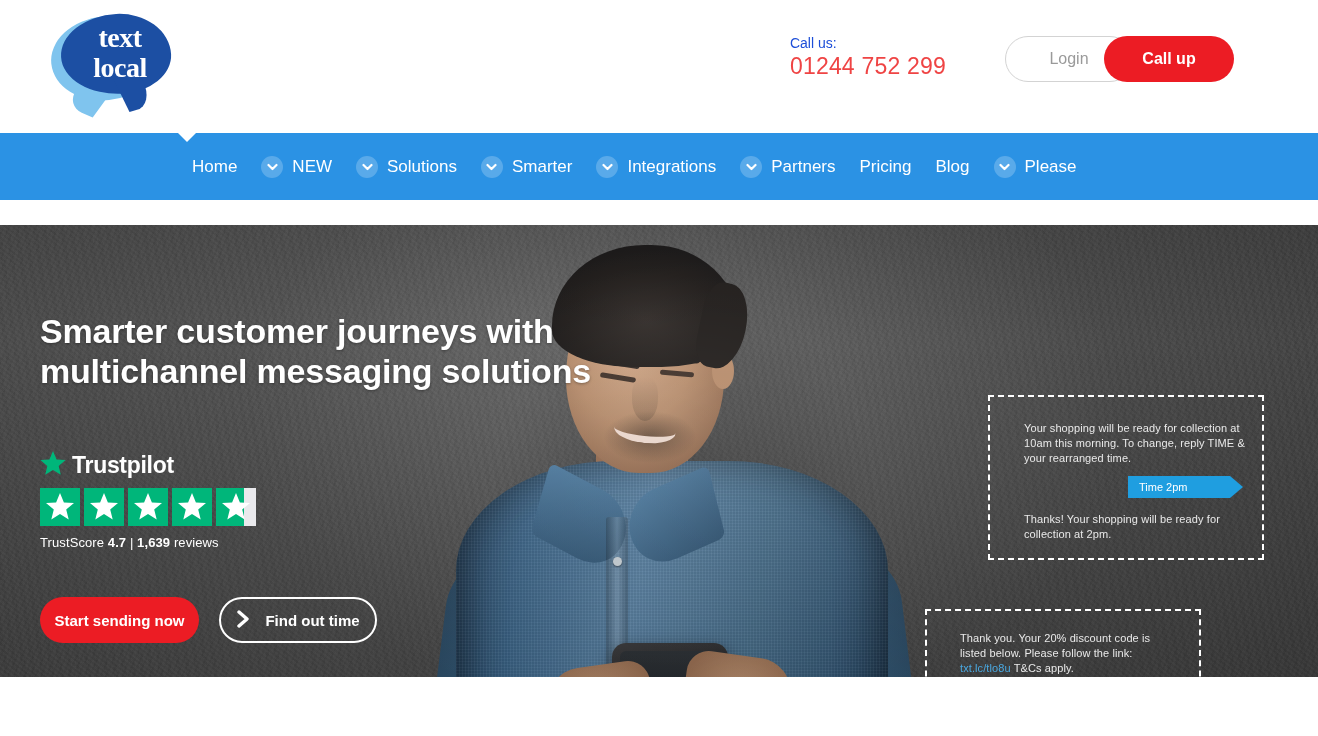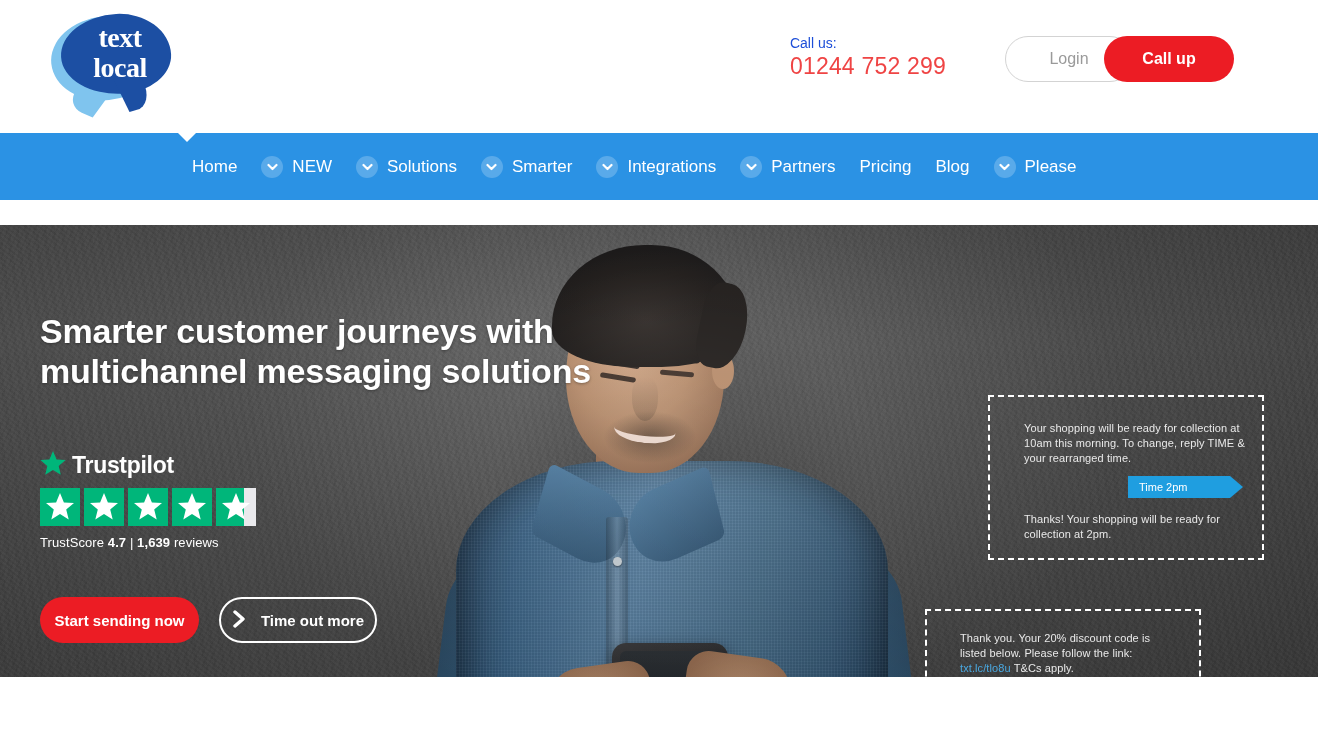--- a/index.html
+++ b/index.html
@@ -636,21 +636,21 @@
     </div>
 
     <div class="hero-ctas">
       <button class="cta-primary">Start sending now</button>
       <button class="cta-secondary">
         <span>
           <svg width="15" height="18" viewBox="0 0 15 18">
             <polyline points="3,2 11,9 3,16" fill="none" stroke="#ffffff" stroke-width="3.4" stroke-linecap="round" stroke-linejoin="round"></polyline>
           </svg>
         </span>
-        <span>Time out more</span>
+        <span>Find out time</span>
       </button>
     </div>
 
     <div class="msgbox-1">
       <div class="msg-in m1-t1">Your shopping will be ready for collection at 10am this morning. To change, reply TIME &amp; your rearranged time.</div>
       <div class="m1-blue">Time 2pm</div>
       <div class="msg-in m1-t2">Thanks! Your shopping will be ready for collection at 2pm.</div>
     </div>
     <div class="bubble-badge b1">
       <svg width="22" height="20" viewBox="0 0 22 20">

